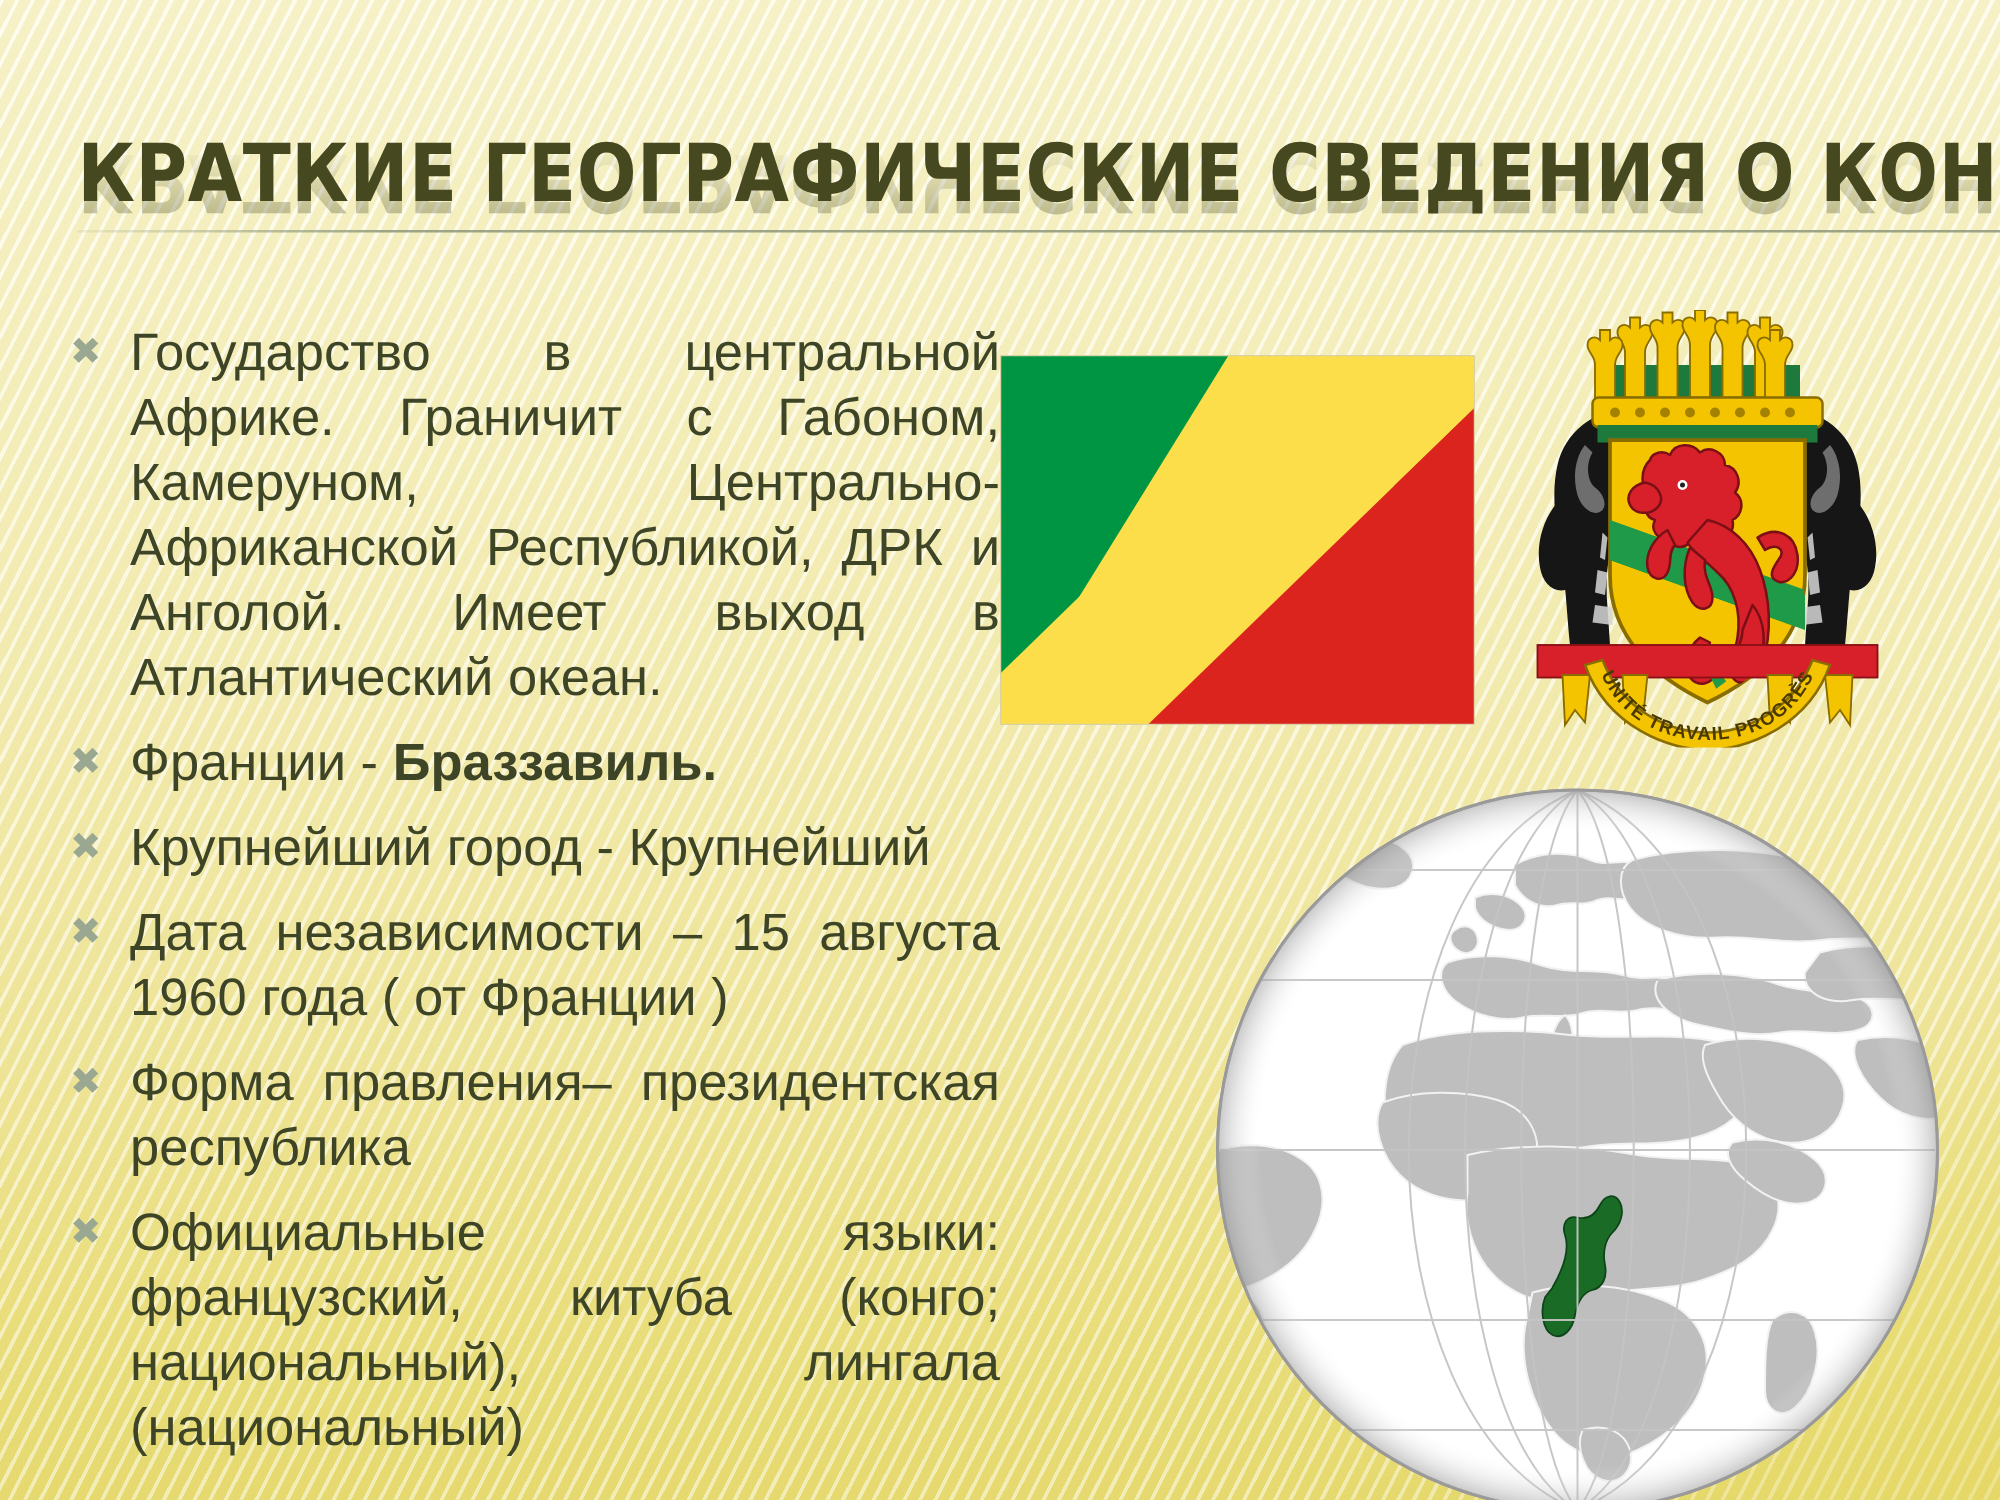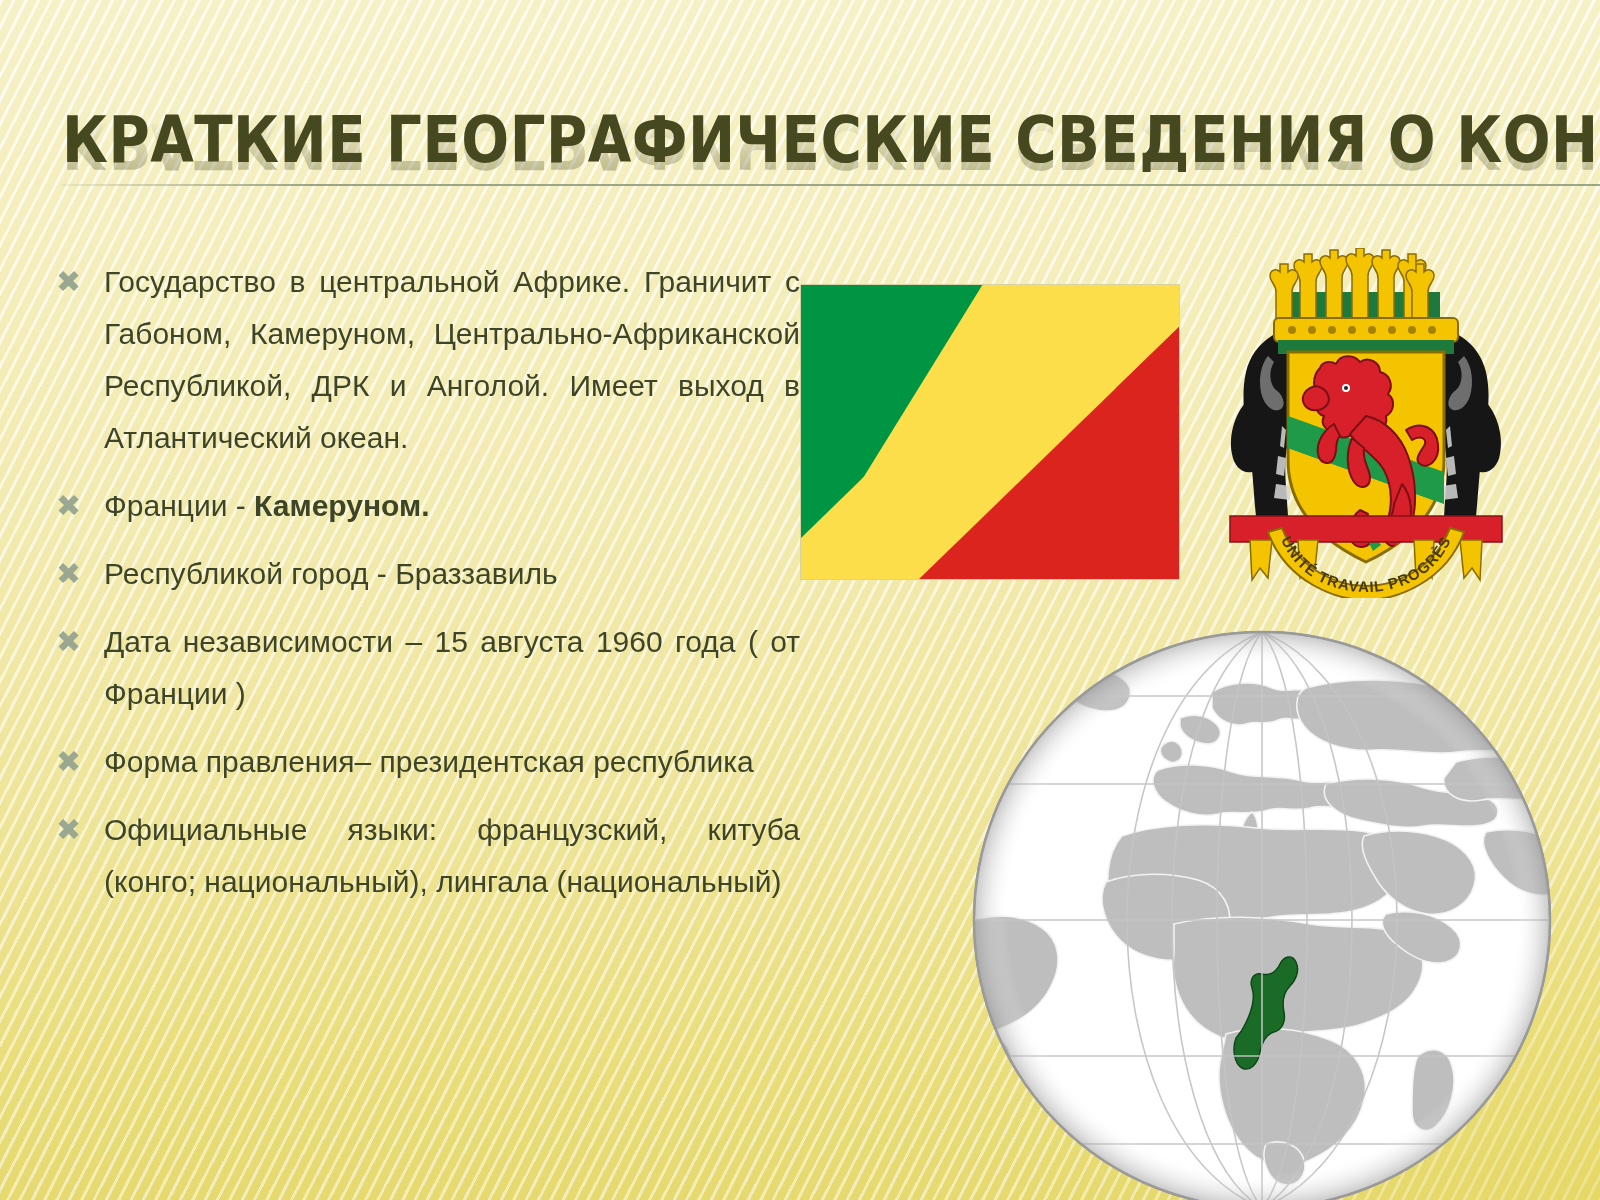--- a/index.html
+++ b/index.html
@@ -123,21 +123,21 @@
     line-height: 52px;
     color: #9aa892;
     font-weight: 700;
     text-align: left;
     padding-left: 8px;
     box-sizing: border-box;
     user-select: none;
   }
   .bullet-text {
     flex: 1 1 auto;
-    font-size: 30px;
+    font-size: 42px;
     line-height: 52px;
     color: #3e4527;
     text-align: justify;
     text-justify: inter-word;
     font-family: "Liberation Sans", "DejaVu Sans", sans-serif;
   }
   .bullet-text.no-justify { text-align: left; }
   .bullet-text b { font-weight: 700; }
 
   
@@ -183,26 +183,26 @@
 
   <div class="content">
 
     <div class="bullet">
       <div class="bullet-marker">✖</div>
       <div class="bullet-text">Государство в центральной Африке. Граничит с Габоном, Камеруном, Центрально-Африканской Республикой, ДРК и Анголой. Имеет выход в Атлантический океан.</div>
     </div>
 
     <div class="bullet">
       <div class="bullet-marker">✖</div>
-      <div class="bullet-text no-justify"><span>Франции - </span><b>Камеруном.</b></div>
+      <div class="bullet-text no-justify"><span>Франции - </span><b>Браззавиль.</b></div>
     </div>
 
     <div class="bullet">
       <div class="bullet-marker">✖</div>
-      <div class="bullet-text no-justify">Республикой город - Браззавиль</div>
+      <div class="bullet-text no-justify">Крупнейший город - Крупнейший</div>
     </div>
 
     <div class="bullet">
       <div class="bullet-marker">✖</div>
       <div class="bullet-text">Дата независимости – 15 августа 1960 года ( от Франции )</div>
     </div>
 
     <div class="bullet">
       <div class="bullet-marker">✖</div>
       <div class="bullet-text">Форма правления– президентская республика</div>

